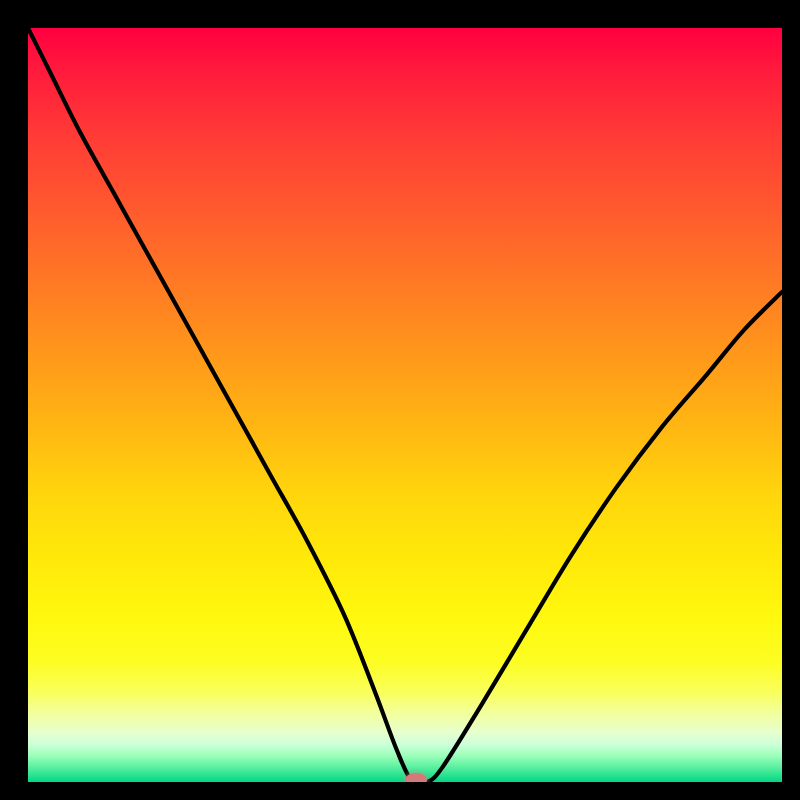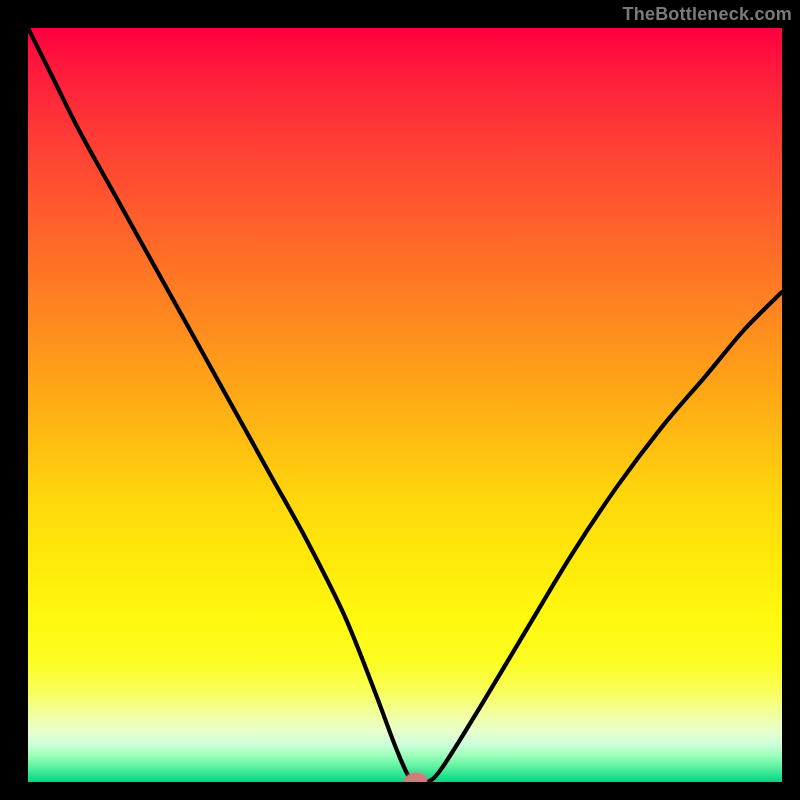--- a/index.html
+++ b/index.html
@@ -69,21 +69,20 @@
     right: 8px;
     font: 600 18px Arial, Helvetica, sans-serif;
     color: #7a7a7a;
     letter-spacing: 0.2px;
   }
 </style>
 </head>
 <body>
 
 <div class="frame">
-  <div class="watermark">TheBottleneck.com</div>
   <div class="plot">
     <div class="gradient"></div>
     <svg class="curve" viewBox="0 0 754 754" preserveAspectRatio="none">
       <path id="curve-path" fill="none" stroke="#000" stroke-width="4.2" stroke-linejoin="round" stroke-linecap="round" d="M 0.0 0.0 C 3.8 7.5 13.8 27.6 22.6 45.2 C 31.4 62.8 41.5 84.2 52.8 105.6 C 64.1 126.9 77.9 150.8 90.5 173.4 C 103.0 196.0 115.6 218.7 128.2 241.3 C 140.7 263.9 153.3 286.5 165.9 309.1 C 178.4 331.8 191.0 354.4 203.6 377.0 C 216.1 399.6 228.7 422.2 241.3 444.9 C 253.8 467.5 266.4 488.8 279.0 512.7 C 291.5 536.6 305.4 563.0 316.7 588.1 C 328.0 613.3 338.0 640.9 346.8 663.5 C 355.6 686.1 363.2 708.8 369.5 723.8 C 375.7 738.9 379.5 749.0 384.5 754.0 C 389.6 759.0 394.6 756.5 399.6 754.0 C 404.6 751.5 405.9 751.5 414.7 738.9 C 423.5 726.4 438.6 701.2 452.4 678.6 C 466.2 656.0 482.6 628.3 497.6 603.2 C 512.7 578.1 527.8 551.7 542.9 527.8 C 558.0 503.9 573.0 481.3 588.1 459.9 C 603.2 438.6 618.3 418.5 633.4 399.6 C 648.4 380.8 664.8 363.2 678.6 346.8 C 692.4 330.5 703.7 315.4 716.3 301.6 C 728.9 287.8 747.7 270.2 754.0 263.9"></path>
     </svg>
     <div class="marker" id="marker" style="left: 377.31px; top: 745.492px;"></div>
   </div>
 </div>
 
 </body></html>

